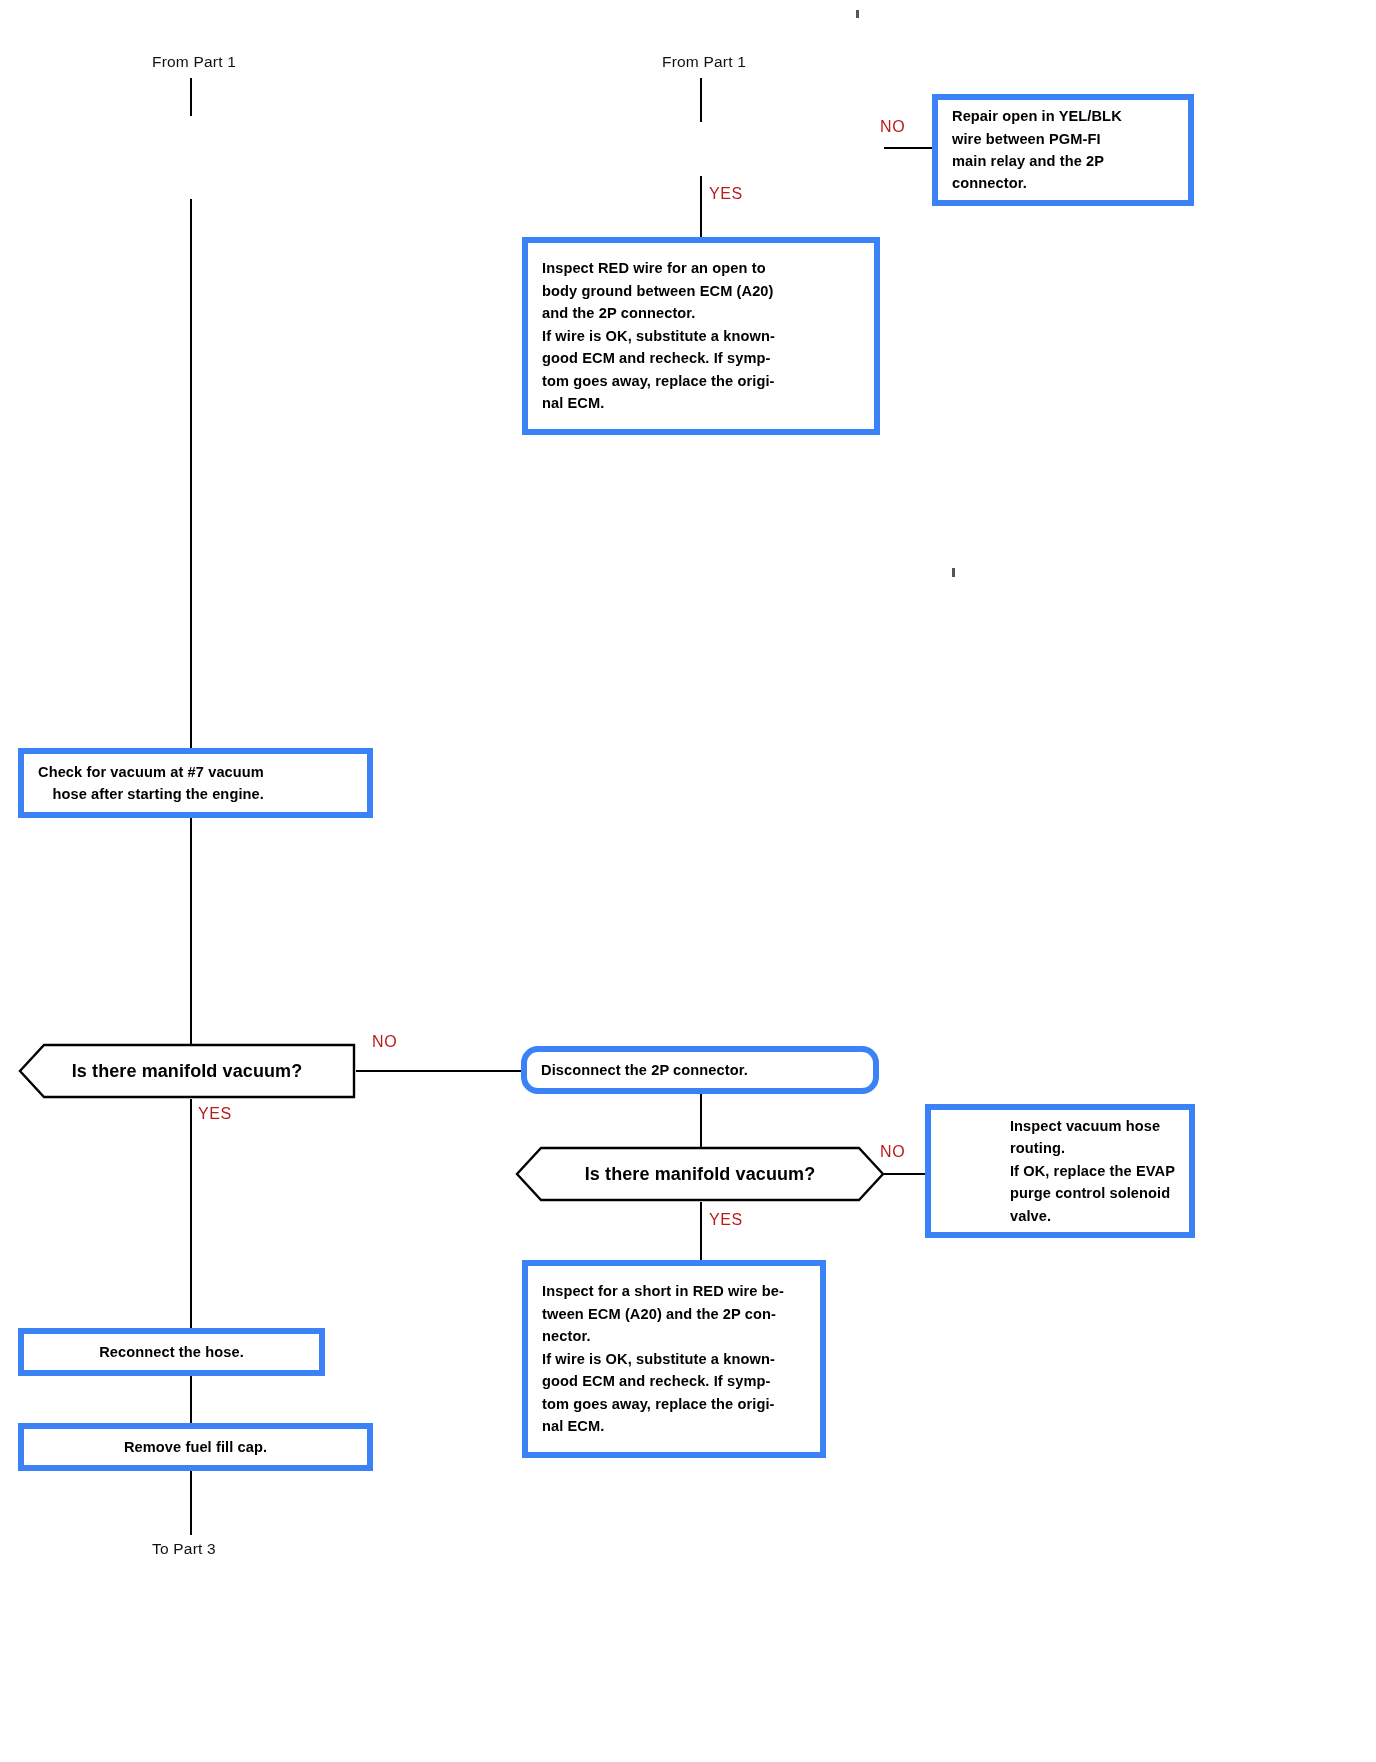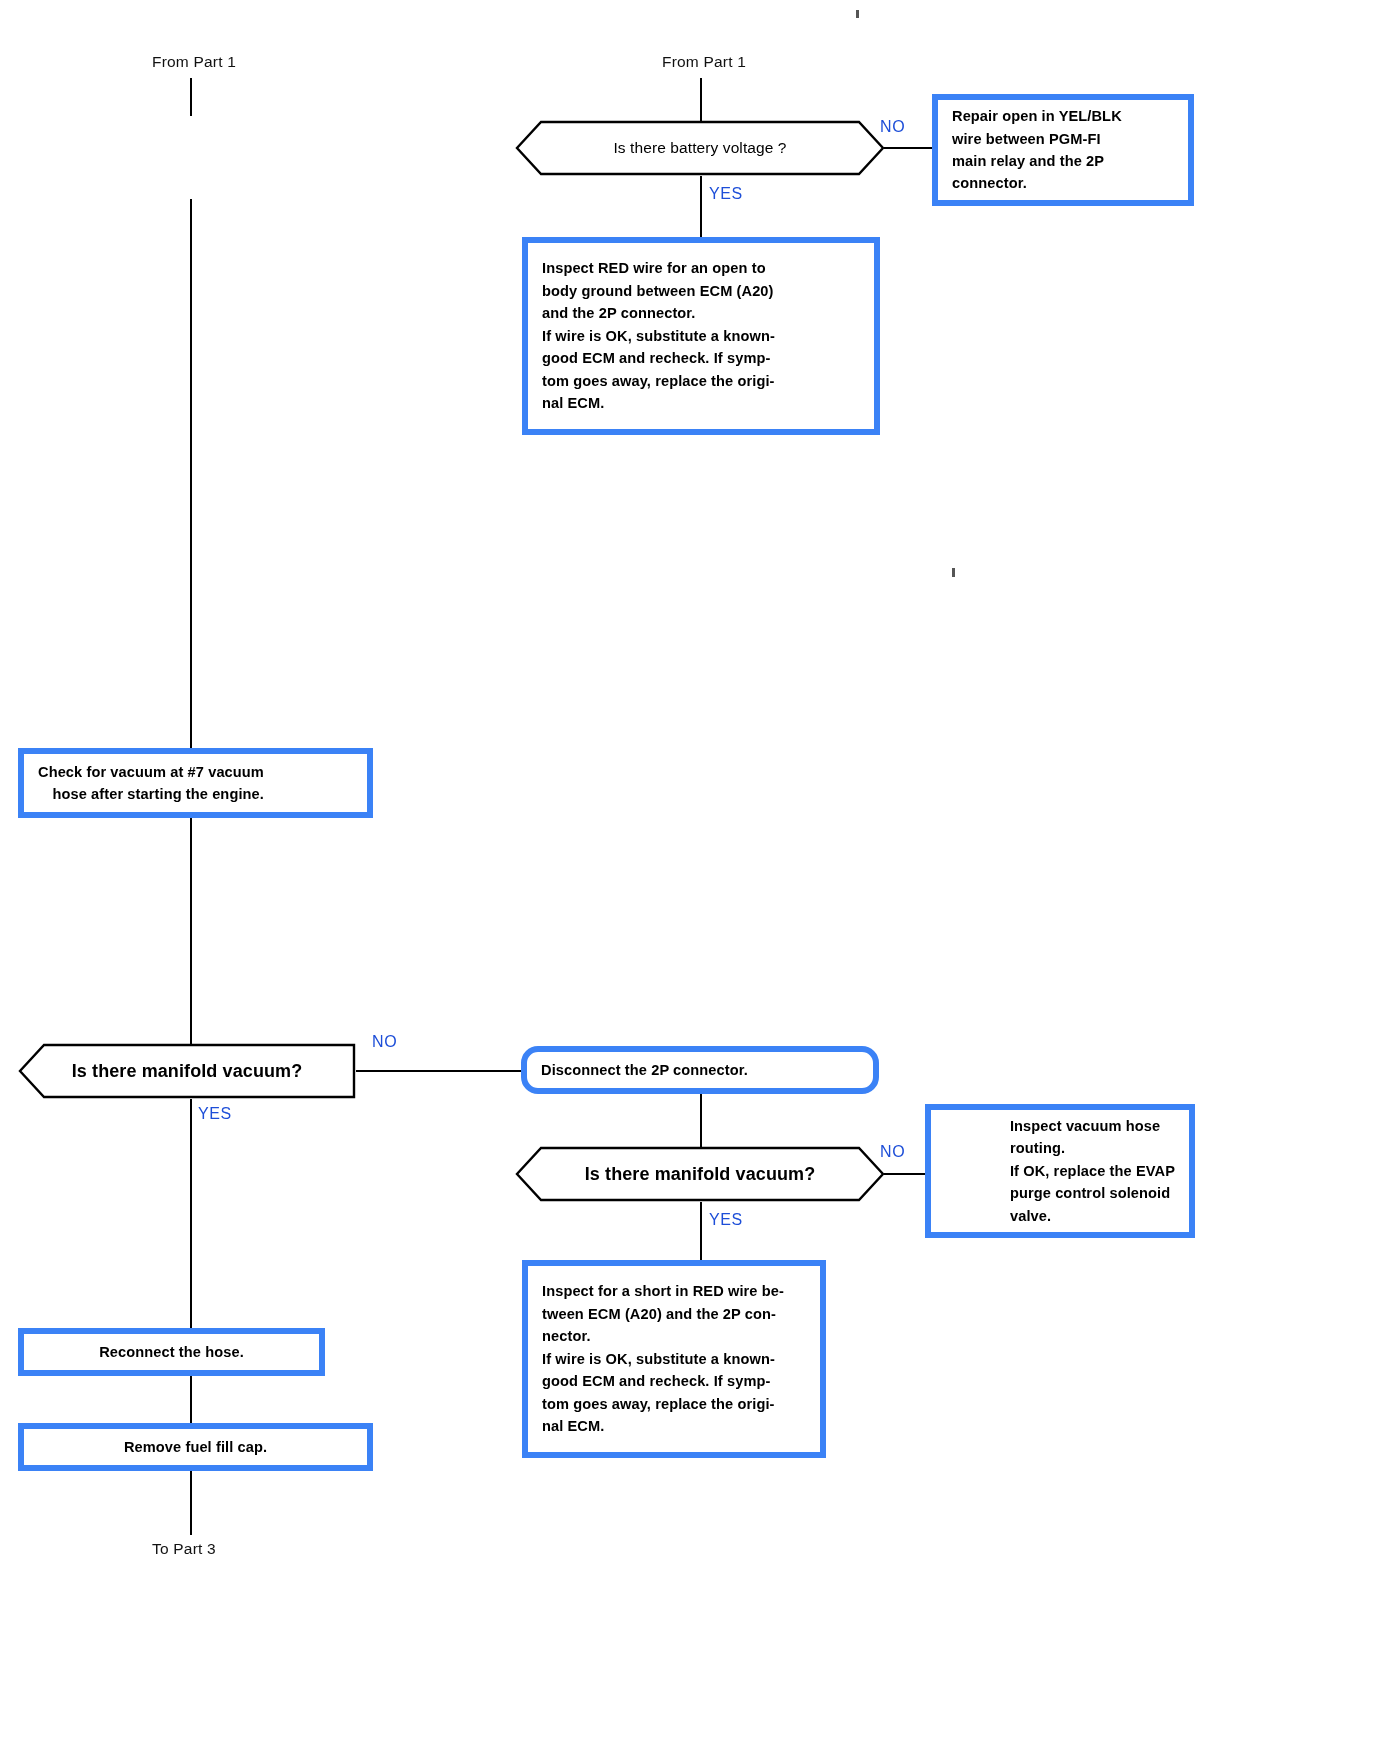--- a/index.html
+++ b/index.html
@@ -90,21 +90,21 @@
     position: absolute;
     height: 2px;
     background: #000;
   }
 
   
   .branch {
     position: absolute;
     font-size: 16px;
     letter-spacing: 0.6px;
-    color: #1d4ed8;
+    color: #b91c1c;
     white-space: nowrap;
   }
 
   
   .speck {
     position: absolute;
     background: #555;
   }
 </style>
 </head>
@@ -153,26 +153,20 @@
   </div>
 
   <div class="vline" style="left:190px; top:1471px; height:64px;"></div>
 
   <div class="flow-label" style="left:152px; top:1540px;">To Part 3</div>
 
   <div class="flow-label" style="left:662px; top:53px;">From Part 1</div>
 
   <div class="vline" style="left:700px; top:78px; height:44px;"></div>
 
-  <div class="hex light" style="left:515px; top:120px; width:370px; height:56px;">
-    <svg viewBox="0 0 370 56" preserveAspectRatio="none">
-      <polygon points="26,2 344,2 368,28 344,54 26,54 2,28" fill="#fff" stroke="#000" stroke-width="2.4"></polygon>
-    </svg>
-    <div class="hex-txt">Is there battery voltage ?</div>
-  </div>
 
   <div class="branch" style="left:880px; top:118px;">NO</div>
   <div class="hline" style="left:884px; top:147px; width:50px;"></div>
 
   <div class="box bold" style="left:932px; top:94px; width:262px; height:112px;">
     <div class="txt">Repair open in YEL/BLK
 wire between PGM-FI
 main relay and the 2P
 connector.</div>
   </div>

